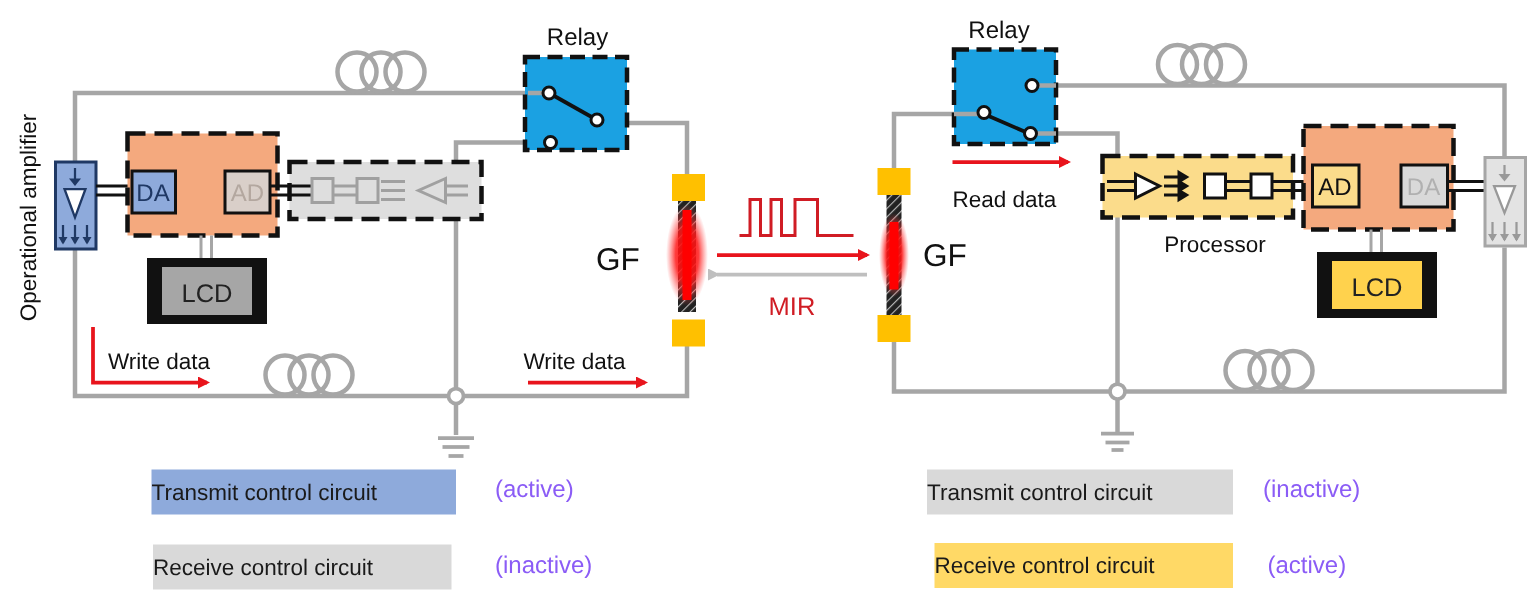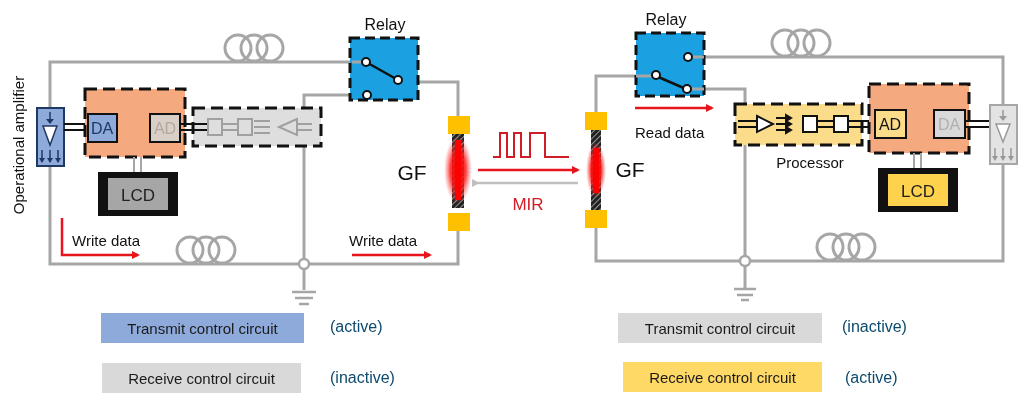--- a/index.html
+++ b/index.html
@@ -1,22 +1,22 @@
 <!DOCTYPE html>
 <html><head>
 <meta charset="utf-8">
 <style>
   html, body { margin: 0; padding: 0; background: #ffffff; }
   body { width: 1024px; height: 403px; position: relative; overflow: hidden;
          font-family: "Liberation Sans", "DejaVu Sans", sans-serif; }
   #diagram { position: absolute; left: 0; top: 0; }
   .lbl { font-family: "Liberation Sans", "DejaVu Sans", sans-serif; }
   .legend-box { position: absolute; height: 30px; display: flex; align-items: center;
-                justify-content: center; font-size: 15px; color: #1a1a1a; }
-  .legend-state { position: absolute; font-size: 16px; color: #0c4a6e; }
+                justify-content: flex-start; font-size: 15px; color: #1a1a1a; }
+  .legend-state { position: absolute; font-size: 16px; color: #8b5cf6; }
 </style>
 </head>
 <body>
 
 <svg id="diagram" width="1024" height="403" viewBox="0 0 1024 403">
   <defs>
     <radialGradient id="glow" cx="50%" cy="50%" r="50%">
       <stop offset="0%" stop-color="#ff0000" stop-opacity="1"></stop>
       <stop offset="55%" stop-color="#ff1a1a" stop-opacity="0.85"></stop>
       <stop offset="100%" stop-color="#ff4d4d" stop-opacity="0"></stop>

